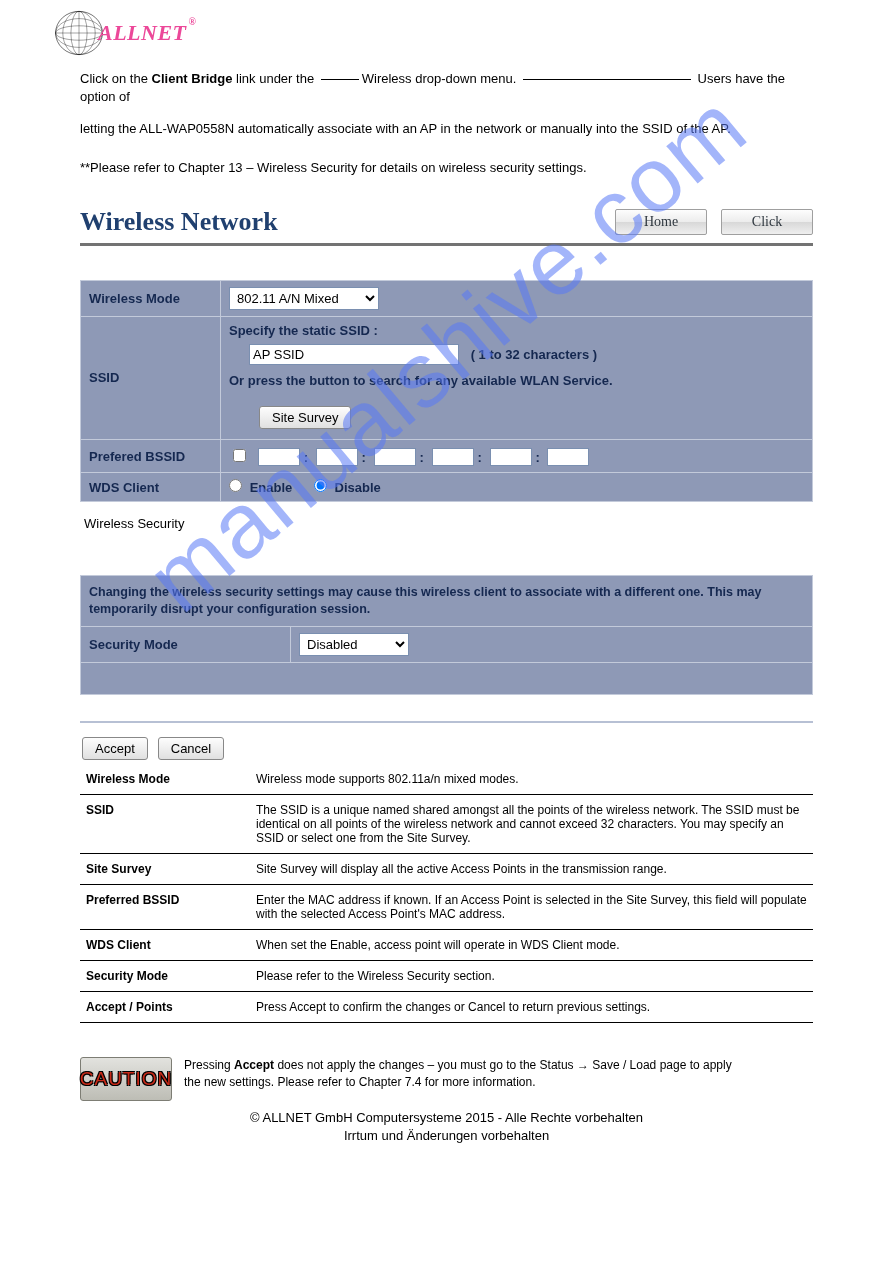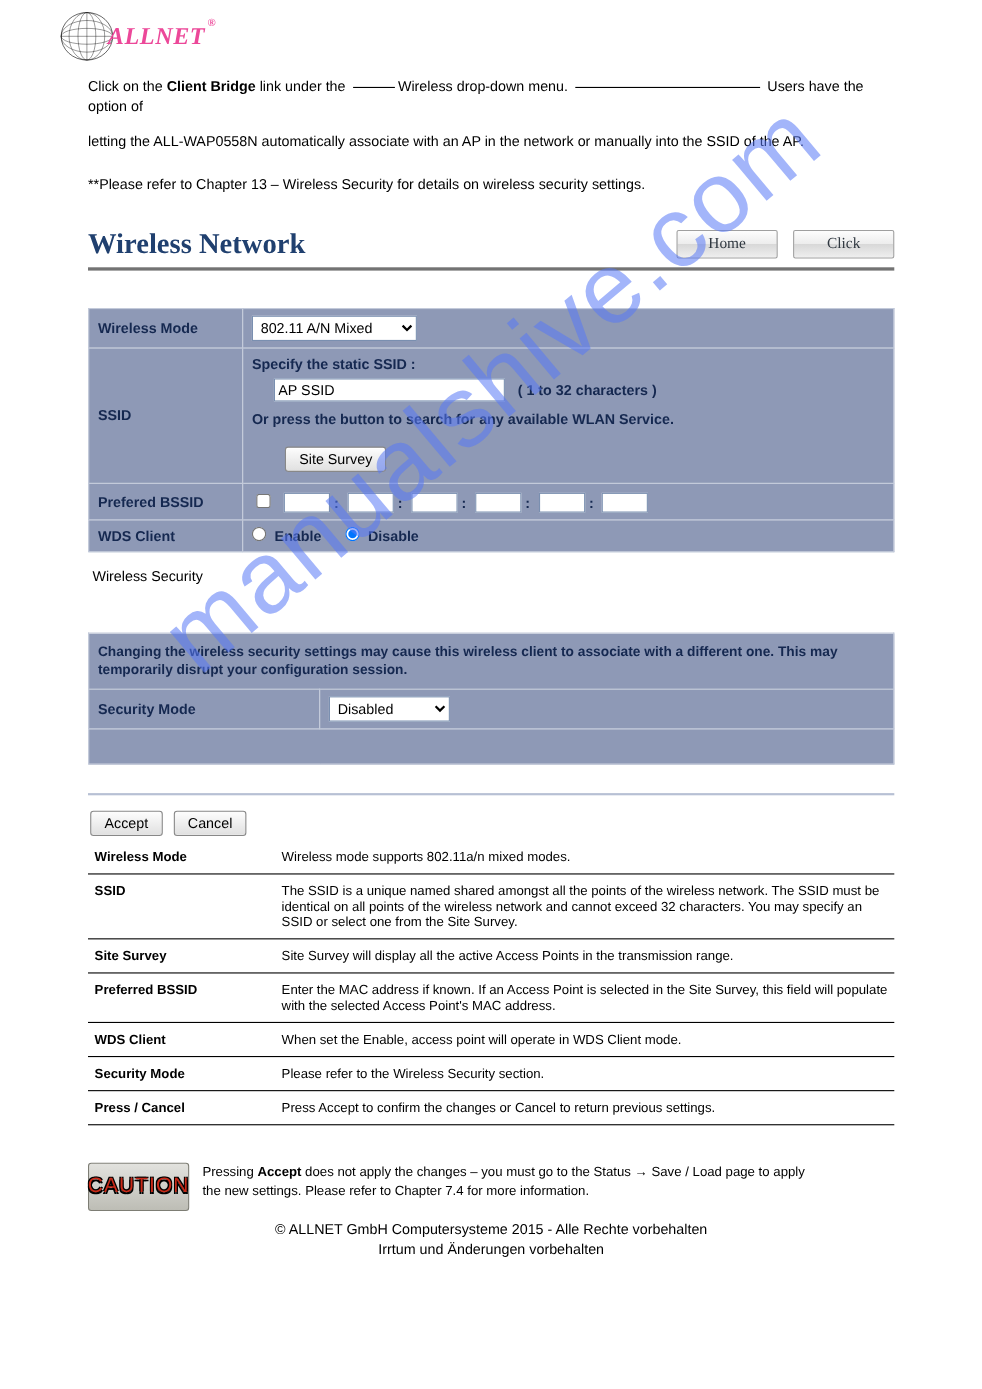--- a/index.html
+++ b/index.html
@@ -383,21 +383,21 @@
         </tr>
         <tr>
           <td class="col1">WDS Client</td>
           <td>When set the Enable, access point will operate in WDS Client mode.</td>
         </tr>
         <tr>
           <td class="col1">Security Mode</td>
           <td>Please refer to the Wireless Security section.</td>
         </tr>
         <tr>
-          <td class="col1">Press / Cancel</td>
+          <td class="col1">Accept / Points</td>
           <td>Press Accept to confirm the changes or Cancel to return previous settings.</td>
         </tr>
       </tbody>
   </table>
 
   <div class="caution">
     <div class="caution-badge">CAUTION</div>
     <div class="caution-text">
       <span>Pressing </span><b>Accept</b><span> does not apply the changes – you must go to the Status → Save / Load page to apply the new settings.  Please refer to Chapter 7.4 for more information.</span>
     </div>

